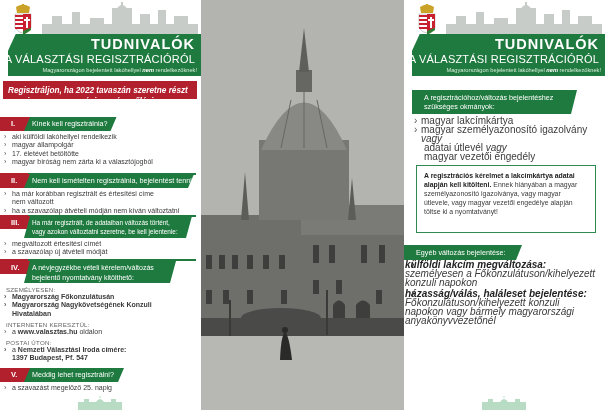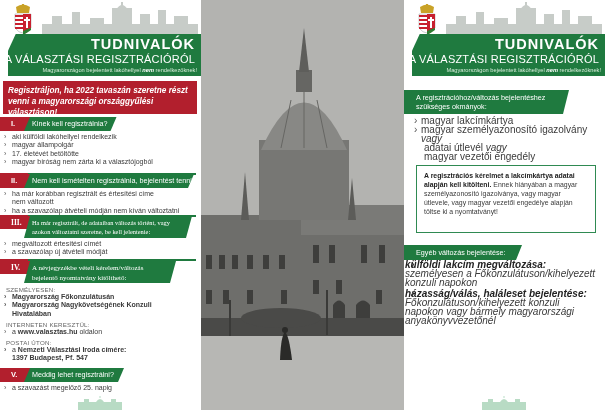--- a/index.html
+++ b/index.html
@@ -16,30 +16,30 @@
   .skyline { position: absolute; left: 42px; top: 2px; width: 156px; height: 36px; opacity: .55; }
   .crest { position: absolute; left: 12px; top: 4px; width: 22px; height: 34px; }
   .title-band { position: absolute; left: 8px; right: 0; top: 34px; height: 42px; background: #1f7a3f;
      clip-path: polygon(4% 0, 100% 0, 100% 100%, 0 100%, 0 40%); }
   .title-main { position: absolute; right: 6px; top: 36px; color: #fff; font-weight: bold; font-size: 14.5px; letter-spacing: 1px; }
   .title-sub { position: absolute; right: 6px; top: 53px; color: #fff; font-size: 11px; letter-spacing: .2px; }
   .title-note { position: absolute; right: 4px; top: 67px; color: #d6ecd9; font-size: 5.7px; }
   .title-note b { color: #fff; font-style: italic; }
 
   
-  .red-callout { position: absolute; left: 3px; top: 81px; width: 194px; height: 33px; background: #b21f2d;
+  .red-callout { position: absolute; left: 3px; top: 81px; width: 194px; height: 18px; background: #b21f2d;
      color: #fff; font-style: italic; font-weight: bold; font-size: 8.2px; line-height: 11px; padding: 4px 5px; }
 
   .section { position: absolute; left: 0; width: 201px; }
   .sec-head { position: relative; height: 14px; }
   .sec-num { position: absolute; left: 0; top: 0; height: 14px; width: 30px; background: #b21f2d; color: #fff; font-weight: bold;
      font-size: 7.5px; line-height: 14px; padding-left: 11px; }
   .sec-label { position: absolute; left: 24px; top: 0; height: 14px; background: #1f7a3f; color: #fff; font-size: 7.2px; line-height: 14px;
      padding: 0 9px 0 8px; clip-path: polygon(6px 0, 100% 0, calc(100% - 6px) 100%, 0 100%); white-space: nowrap; }
-  .sec-head.tall { height: 22px; font-family: Liberation Serif, serif; }
+  .sec-head.tall { height: 22px; }
   .sec-head.tall .sec-num { height: 13px; line-height: 13px; }
   .sec-head.tall .sec-label { height: 22px; line-height: 9px; padding-top: 2px; white-space: normal; font-size: 6.4px; }
   .bullets { list-style: none; margin-top: 2px; }
   .bullets li { position: relative; font-size: 7px; line-height: 8.3px; padding-left: 12px; color: #3a3a3a; }
   .bullets li::before { content: "›"; position: absolute; left: 4px; top: 0; color: #555; font-size: 7px; }
   .bullets li.cont::before { content: ""; }
   .sep { position: absolute; left: 0; width: 196px; height: 2px; background: #1f7a3f; }
   .sep .red { position: absolute; left: 0; width: 28px; height: 2px; background: #b21f2d; }
 
   .caps { font-size: 6.2px; color: #666; padding-left: 6px; margin-top: 3px; letter-spacing: .2px; }
@@ -278,21 +278,21 @@
       <path d="M11 10 H19 V24 Q15 29 11 31 Z" fill="#c8202f"></path>
       <path d="M14 13 H16 V15 H18 V17 H16 V24 H14 V17 H12 V15 H14 Z" fill="#fff"></path>
       <path d="M11 27 Q15 25 19 24 V26 Q15 29 11 31 Z" fill="#2e7d32"></path>
     </svg>
     <div class="title-band"></div>
     <div class="title-main">TUDNIVALÓK</div>
     <div class="title-sub">A VÁLASZTÁSI REGISZTRÁCIÓRÓL</div>
     <div class="title-note"><span>Magyarországon bejelentett lakóhellyel </span><b>nem</b><span> rendelkezőknek!</span></div>
   </div>
 
-  <div class="r-head" style="top:90px;">A regisztrációhoz/változás bejelentéshez szükséges okmányok:</div>
+  <div class="r-head" style="top:90px;margin-left:8px;">A regisztrációhoz/változás bejelentéshez szükséges okmányok:</div>
   <ul class="r-bullets" style="top:116px;">
     <li>magyar lakcímkártya</li>
     <li><span>magyar személyazonosító igazolvány </span><i>vagy</i></li>
     <li class="cont"><span>adatai útlevél </span><i>vagy</i></li>
     <li class="cont">magyar vezetői engedély</li>
   </ul>
 
   <div class="r-box"><b>A regisztrációs kérelmet a lakcímkártya adatai alapján kell kitölteni.</b><span> Ennek hiányában a magyar személyazonosító igazolványa, vagy magyar útlevele, vagy  magyar vezetői engedélye alapján töltse ki a nyomtatványt!</span></div>
 
   <div class="r-head" style="top:245px;width:118px;">Egyéb változás bejelentése:</div>

